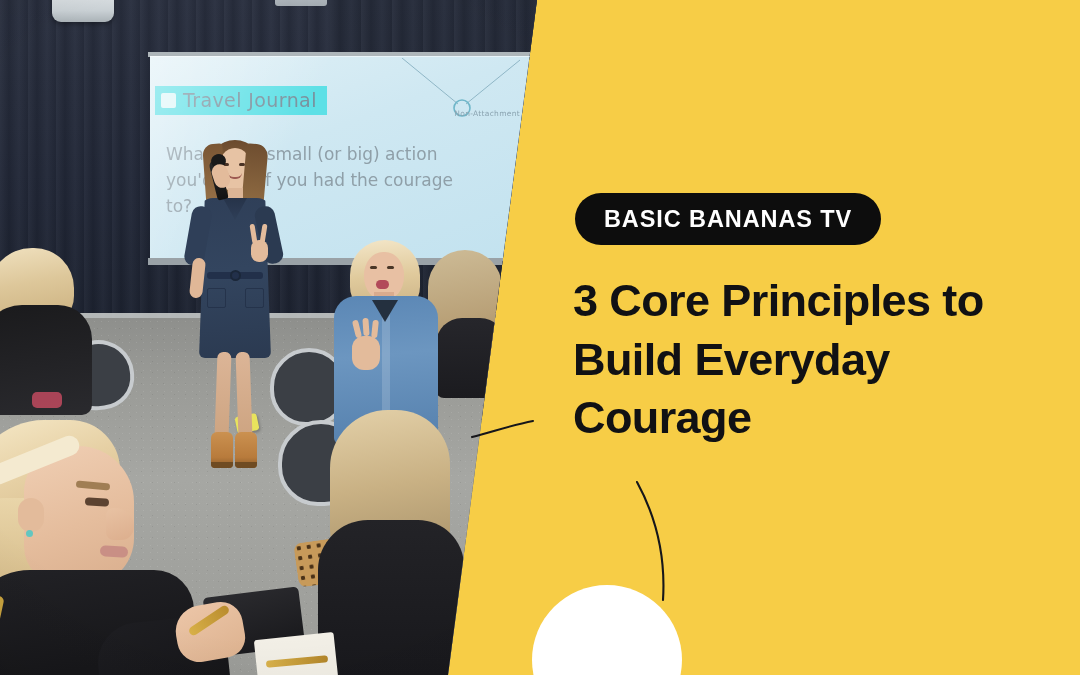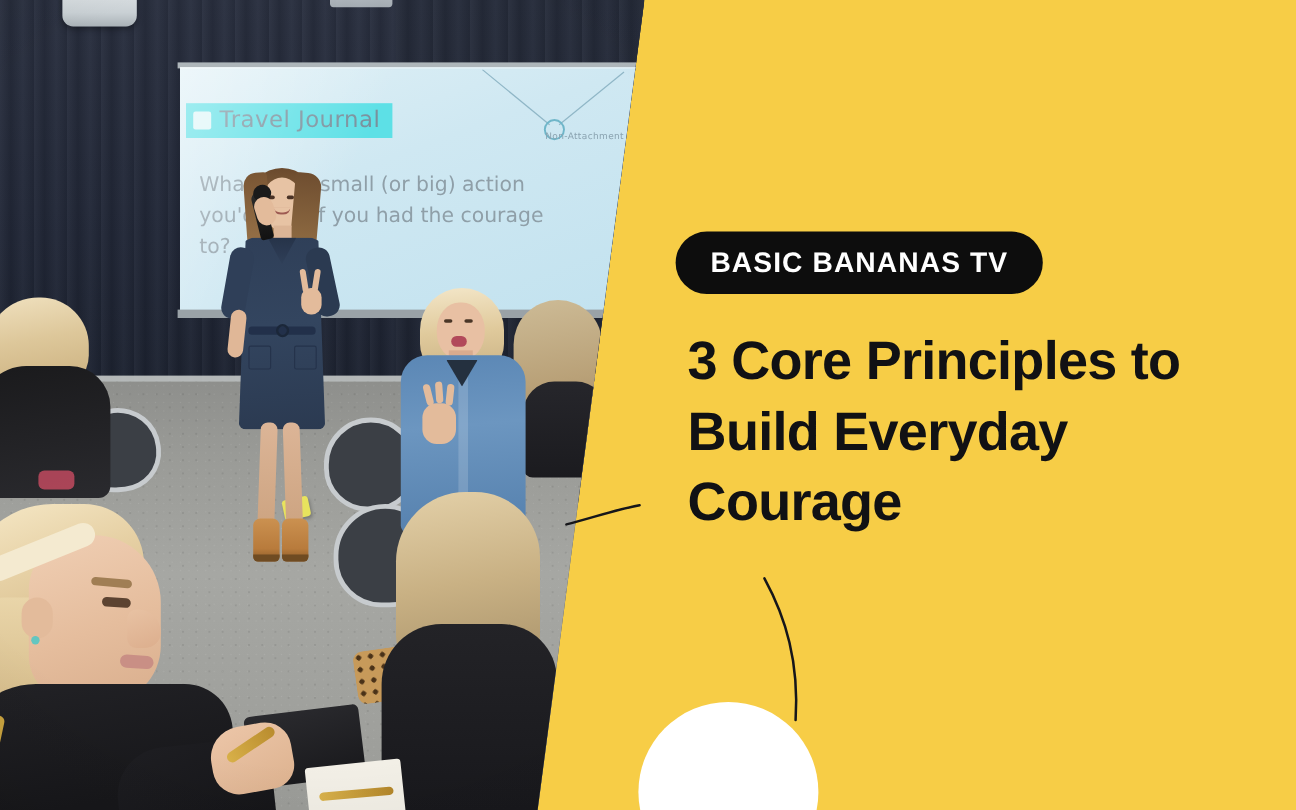--- a/index.html
+++ b/index.html
@@ -435,21 +435,21 @@
   
   .photo-grade {
     position:absolute; inset:0;
     background:
       radial-gradient(120% 90% at 50% 45%, rgba(0,0,0,0) 55%, rgba(0,0,0,0.16) 100%);
     pointer-events:none;
   }
 
   
   .badge {
-    position:absolute; left:563px; top:193px;
+    position:absolute; left:575px; top:193px;
     height:52px;
     display:flex; align-items:center;
     padding:0 29px;
     background:#0d0d0d;
     border-radius:26px;
   }
   .badge-text {
     color:#ffffff;
     font-size:23.5px;
     font-weight:bold;

